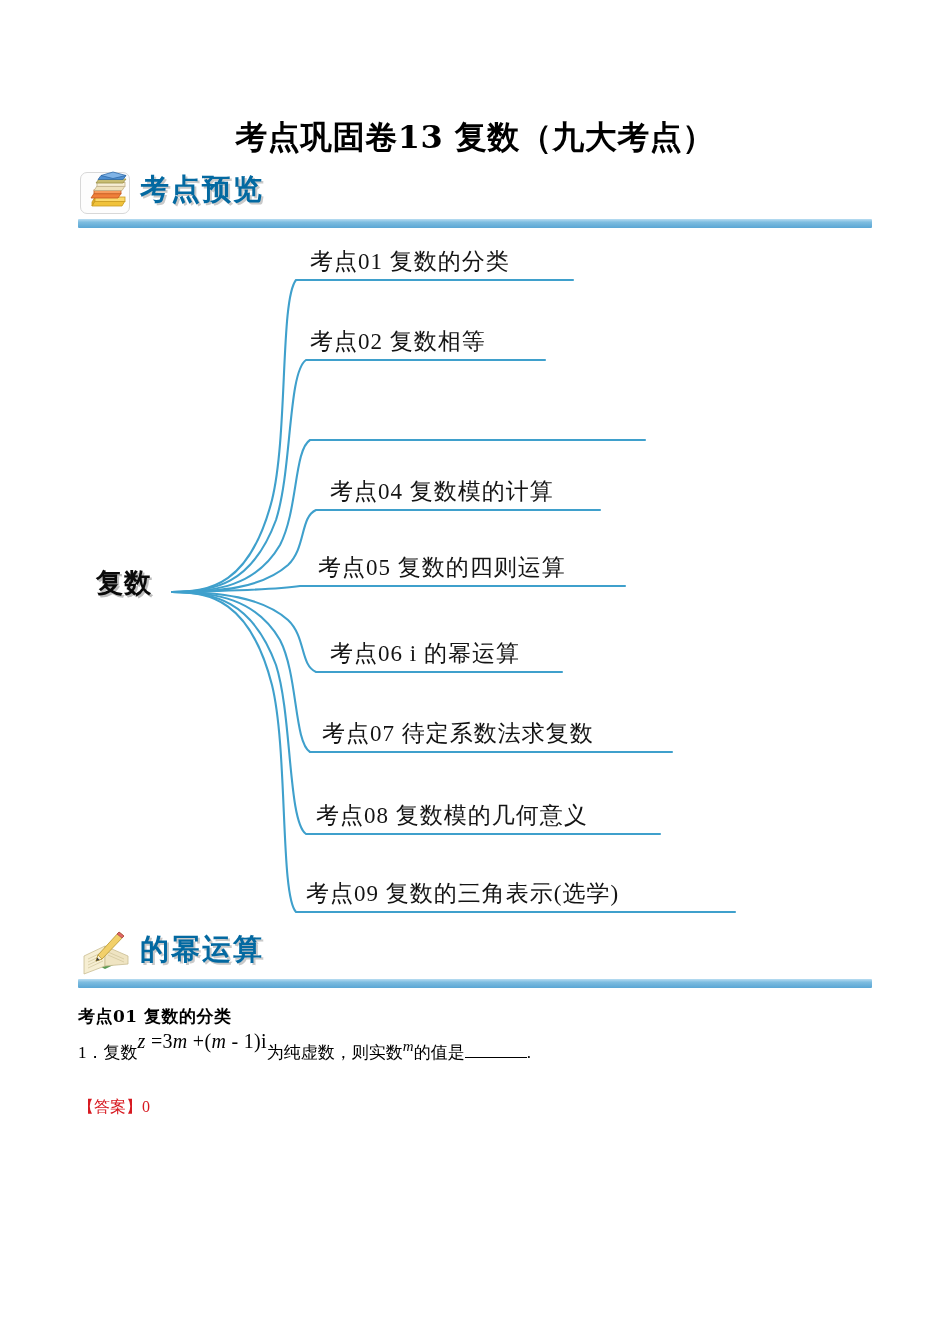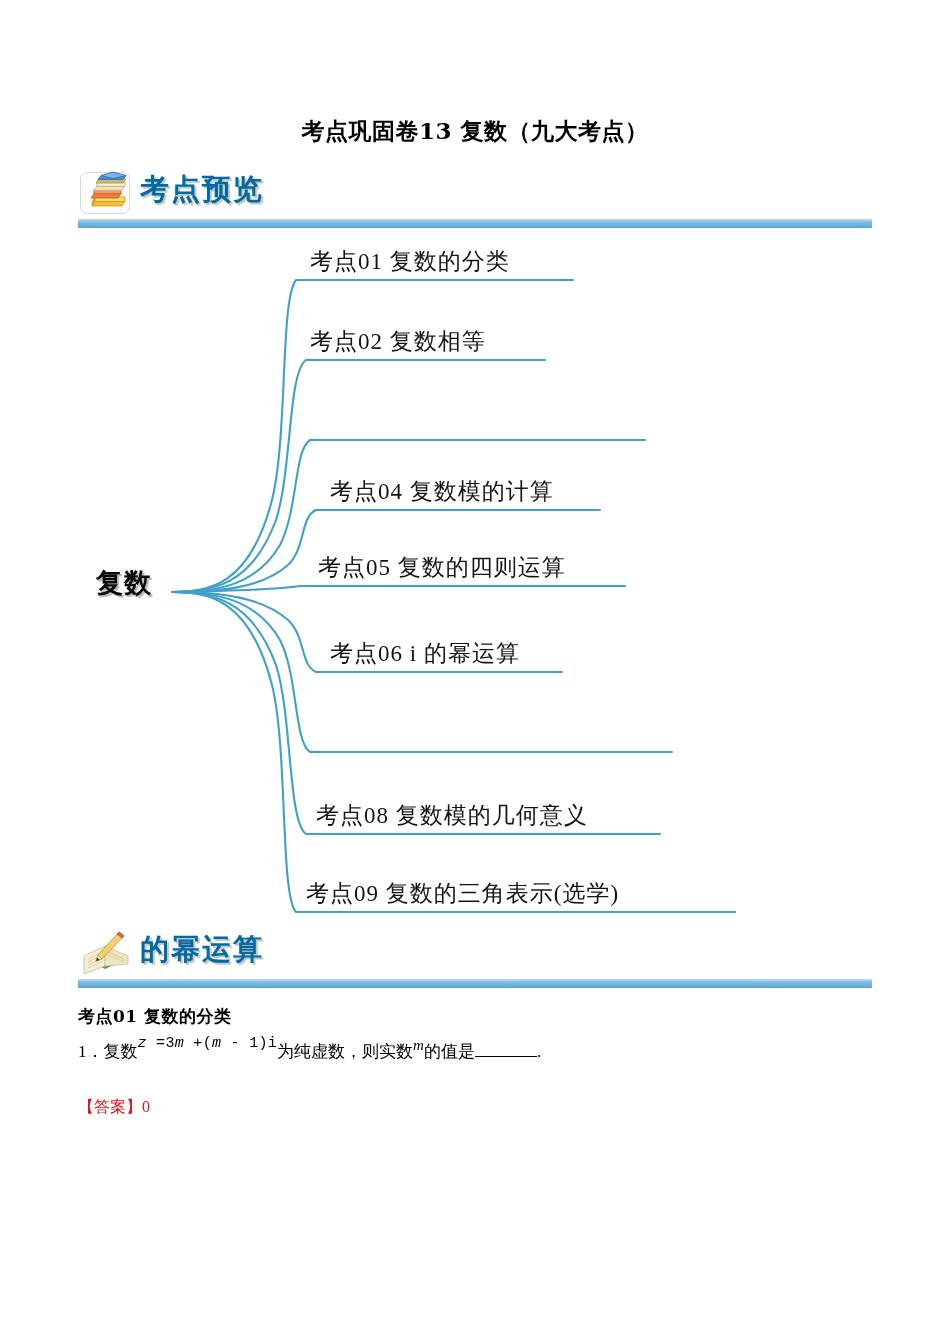--- a/index.html
+++ b/index.html
@@ -23,21 +23,21 @@
     height: 1344px;
   }
 
   
   .doc-title {
     position: absolute;
     left: 0;
     top: 116px;
     width: 950px;
     text-align: center;
-    font-size: 23px;
+    font-size: 32px;
     font-weight: bold;
     letter-spacing: 0.5px;
     font-family: "DejaVu Serif", "Liberation Serif", serif;
     white-space: nowrap;
   }
 
   
   .section-header {
     position: absolute;
     left: 78px;
@@ -135,23 +135,23 @@
     position: absolute;
     left: 78px;
     font-size: 16px;
     color: #d71920;
     white-space: nowrap;
     font-family: "Liberation Serif", "DejaVu Serif", serif;
   }
   .formula {
     position: relative;
     top: -10px;
-    font-size: 15px;
+    font-size: 20px;
     font-style: italic;
-    font-family: Liberation Mono, monospace;
+    font-family: Liberation Serif, serif;
     color: #000000;
     letter-spacing: 0.3px;
   }
   .formula .up {
     font-style: normal;
   }
   .var-sup {
     position: relative;
     top: -7px;
     font-style: italic;
@@ -219,20 +219,21 @@
 
       <path d="M172,592 C210,592 250,600 272,685 C288,750 280,895 296,912 L735,912"></path>
     </g>
   </svg>
 
   <div class="branch-label" style="left:310px; top:246px;">考点01  复数的分类</div>
   <div class="branch-label" style="left:310px; top:326px;text-align:center;">考点02  复数相等</div>
   <div class="branch-label" style="left:330px; top:476px;">考点04  复数模的计算</div>
   <div class="branch-label" style="left:318px; top:552px;text-align:center;">考点05  复数的四则运算</div>
   <div class="branch-label" style="left:330px; top:638px;">考点06  i 的幂运算</div>
+  <div class="branch-label" style="left:322px; top:718px;">考点07  待定系数法求复数</div>
   <div class="branch-label" style="left:316px; top:800px;">考点08  复数模的几何意义</div>
   <div class="branch-label" style="left:306px; top:878px;">考点09  复数的三角表示(选学)</div>
 
   <div class="section-header" style="top:928px;">
     <div class="sh-icon">
       <svg width="58" height="48" viewBox="0 0 58 48" style="position:absolute;left:0;top:0;">
 
         <path d="M6 30 L27 20 L50 30 L27 41 Z" fill="#5a9a52"></path>
 
         <path d="M6 28 L27 18 L27 38 L6 46 Z" fill="#f6eed2" stroke="#c9bd92" stroke-width="0.8"></path>

